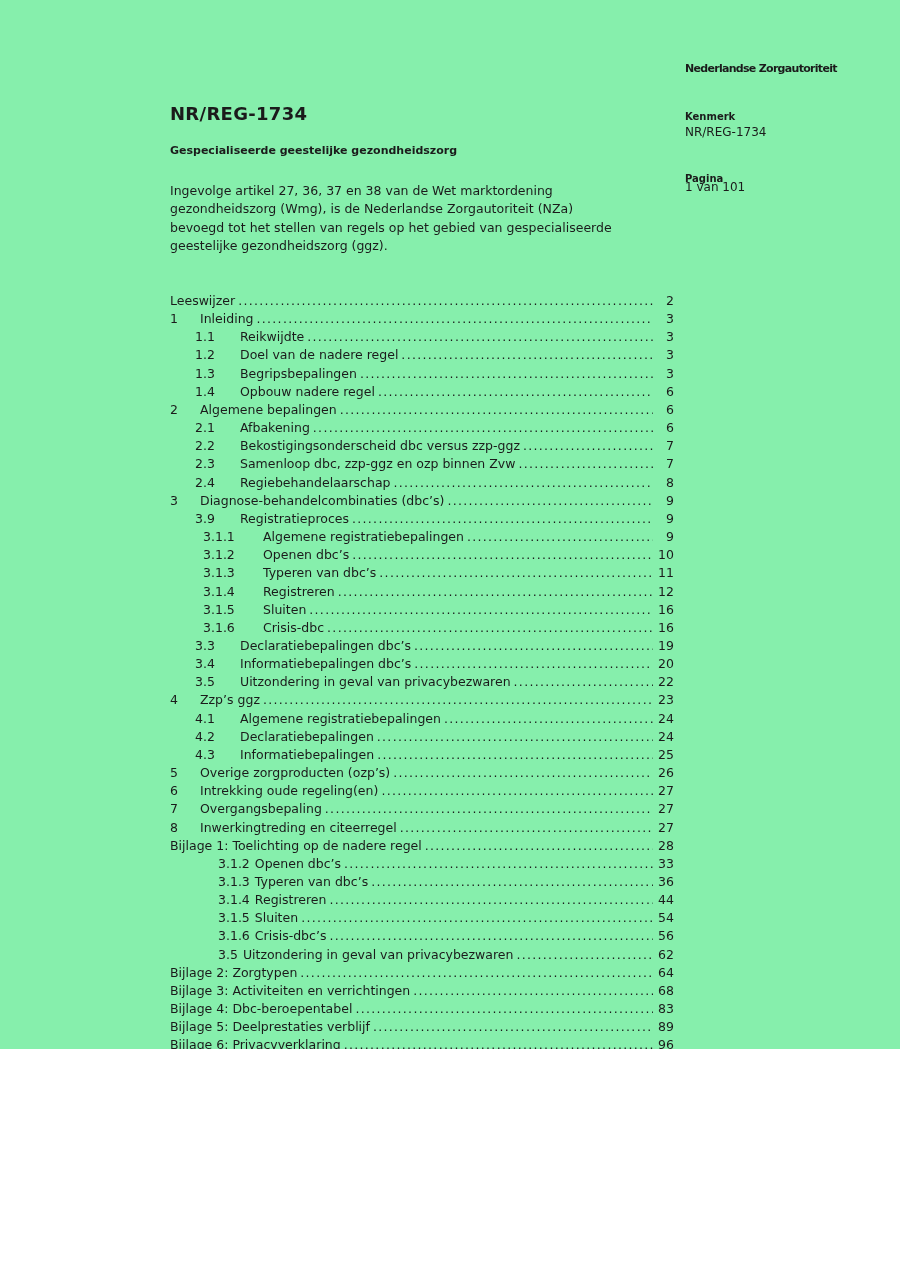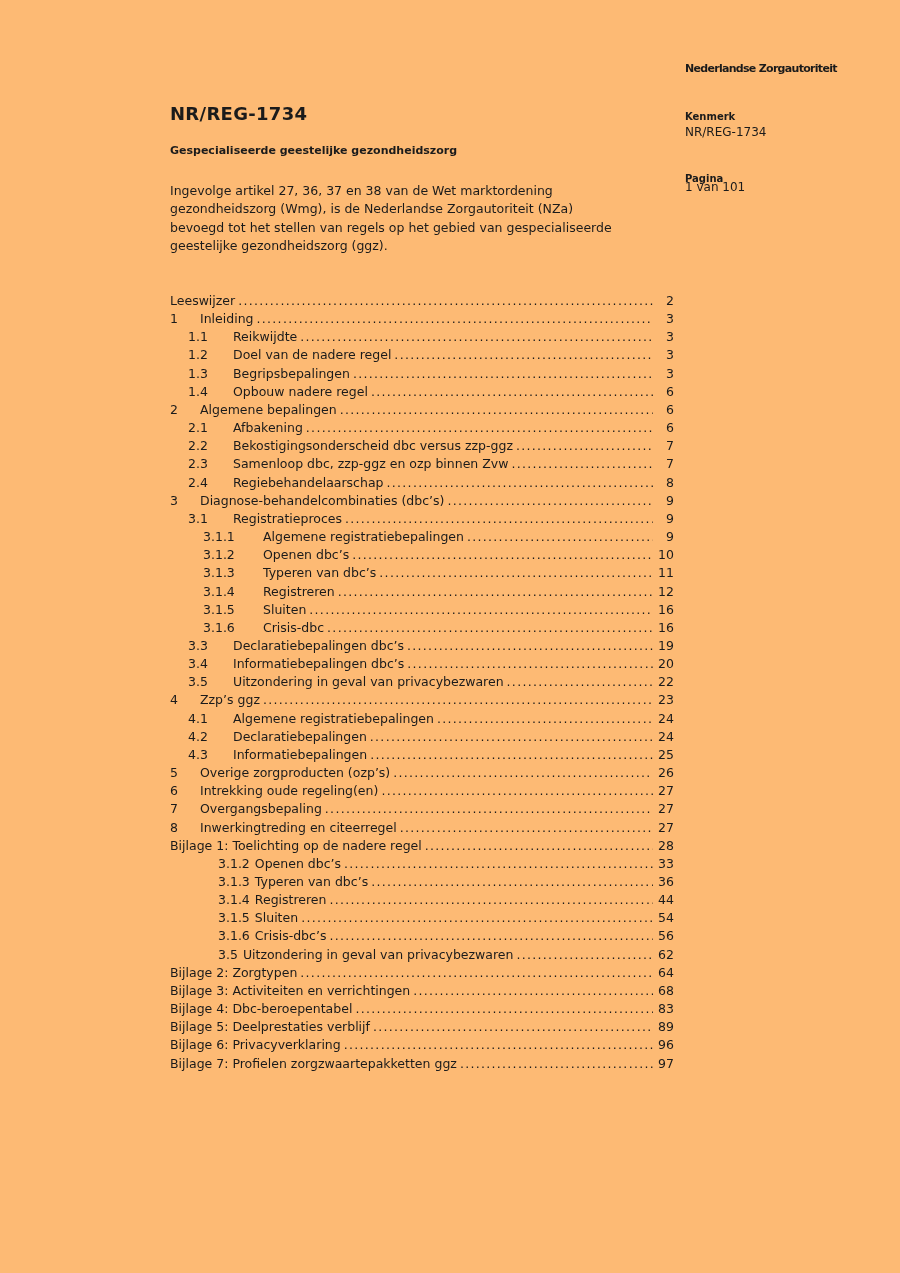--- a/index.html
+++ b/index.html
@@ -1,20 +1,20 @@
 <!DOCTYPE html>
 <html><head>
 <meta charset="utf-8">
 <style>
   html, body { margin: 0; padding: 0; background: #ffffff; }
   .page {
     position: relative;
     width: 900px;
-    height: 1273px;
-    background: #fdba74;
+    height: 1049px;
+    background: #86efac;
     color: #1b1b1b;
     font-family: "DejaVu Sans", sans-serif;
     overflow: hidden;
   }
 
   
   .org-name {
     position: absolute; left: 685px; top: 62px;
     font-size: 11px; font-weight: bold; letter-spacing: -0.7px;
     white-space: nowrap;
@@ -60,21 +60,21 @@
   .toc-num   { flex: 0 0 auto; }
   .toc-title { flex: 0 0 auto; }
   .toc-dots  { flex: 1 1 auto; min-width: 0; overflow: hidden; padding-left: 3px; }
   .toc-dots::before {
     content: "........................................................................................................................................................";
     letter-spacing: 1.3px;
   }
   .toc-page  { flex: 0 0 auto; width: 21px; text-align: right; }
 
   .lvl-h1 .toc-num { width: 30px; }
-  .lvl-h2 .toc-num { margin-left: 18px; width: 45px; }
+  .lvl-h2 .toc-num { margin-left: 25px; width: 45px; }
   .lvl-h3 .toc-num { margin-left: 33px; width: 60px; }
   .lvl-sub .toc-num { margin-left: 48px; width: auto; margin-right: 5px; }
 </style>
 </head>
 <body>
 
 <div class="page">
 
   <div class="org-name">Nederlandse Zorgautoriteit</div>
 
@@ -158,21 +158,21 @@
         <span class="toc-dots"></span>
         <span class="toc-page">8</span>
       </div>
       <div class="toc-row lvl-h1">
         <span class="toc-num">3</span>
         <span class="toc-title">Diagnose-behandelcombinaties (dbc’s)</span>
         <span class="toc-dots"></span>
         <span class="toc-page">9</span>
       </div>
       <div class="toc-row lvl-h2">
-        <span class="toc-num">3.1</span>
+        <span class="toc-num">3.9</span>
         <span class="toc-title">Registratieproces</span>
         <span class="toc-dots"></span>
         <span class="toc-page">9</span>
       </div>
       <div class="toc-row lvl-h3">
         <span class="toc-num">3.1.1</span>
         <span class="toc-title">Algemene registratiebepalingen</span>
         <span class="toc-dots"></span>
         <span class="toc-page">9</span>
       </div>

